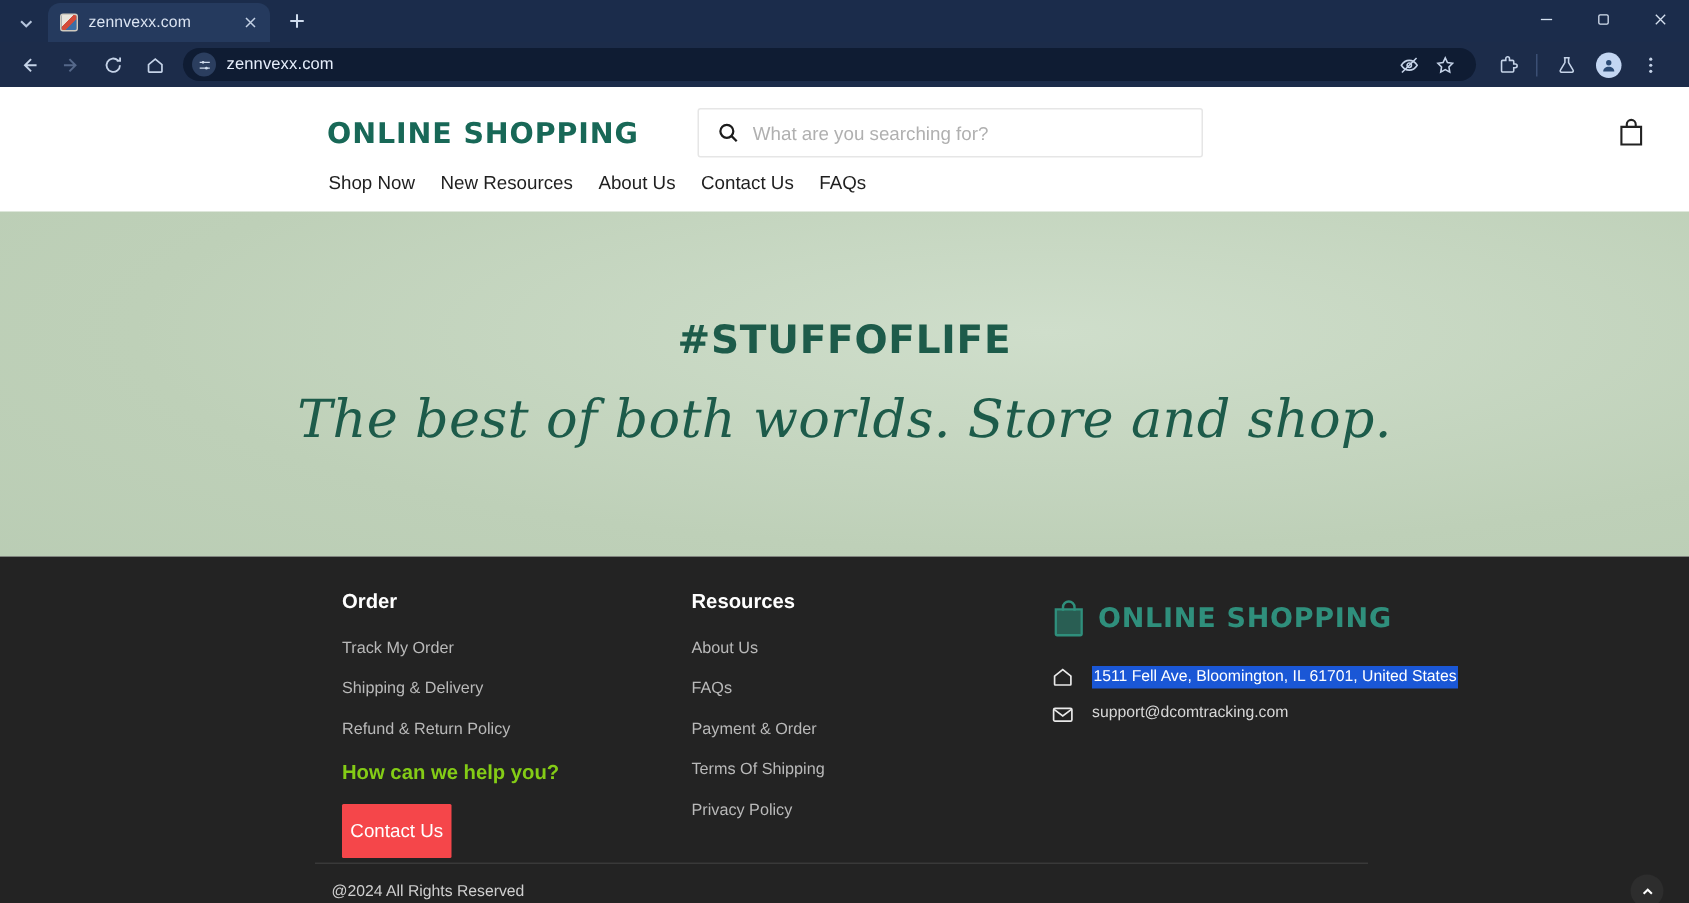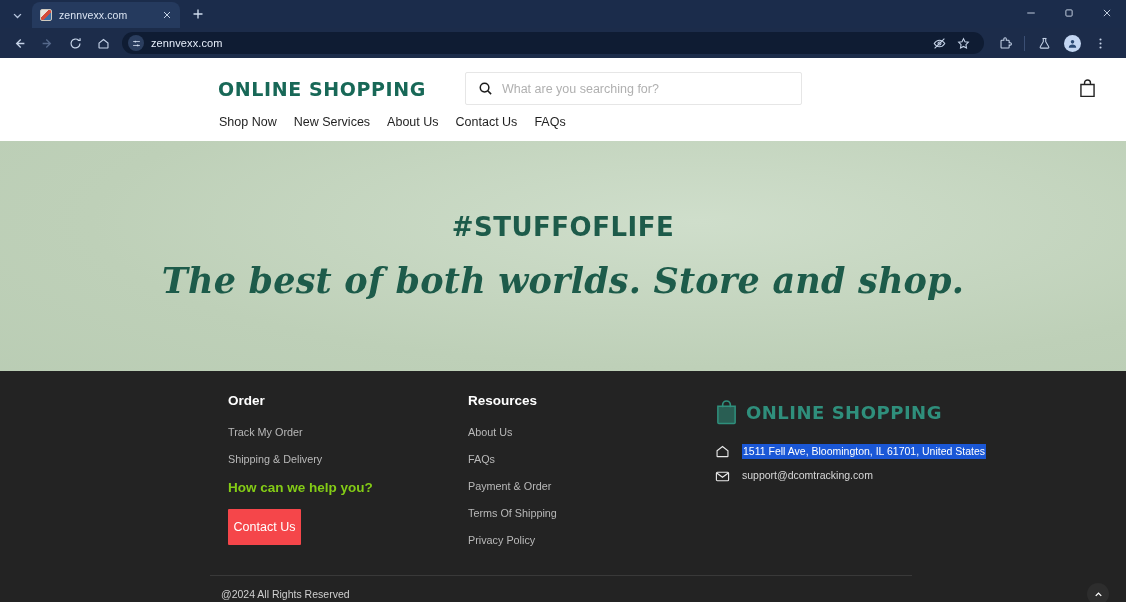--- a/index.html
+++ b/index.html
@@ -113,28 +113,28 @@
     background:
       radial-gradient(120% 140% at 62% 35%, #cfdecb 0%, #bed0b8 45%, #b5c9b0 100%);
     display: flex; flex-direction: column; align-items: center; justify-content: center;
     gap: 18px;
   }
   .hero-tag {
     font-family: "DejaVu Sans", sans-serif;
     font-size: 26px; font-weight: 800; color: #1d5b4a; letter-spacing: 0.5px;
   }
   .hero-head {
-    font-family: "DejaVu Serif", serif; font-style: italic; font-weight: 700;
+    font-family: "DejaVu Serif", serif; font-style: italic; font-weight: 400;
     font-size: 35px; color: #1d5b4a; letter-spacing: 0.2px;
   }
 
   
   .footer { background: #232323; height: 245px; position: relative; padding: 22px 0 0 0; }
   .footer-grid {
-    display: flex; padding: 0 0 0 228px; gap: 12px;
+    display: flex; padding: 0 0 0 228px; gap: 5px;
   }
   .col-order { width: 228px; }
   .col-res { width: 235px; }
   .col-brand { flex: 1 1 auto; padding-top: 6px; }
   .f-title { font-size: 13.5px; font-weight: 700; color: #fff; margin-bottom: 18px; }
   .f-link { display: block; font-size: 10.8px; color: #b9b9b9; text-decoration: none; margin-bottom: 15px; }
   .help-title { font-size: 13.5px; font-weight: 700; color: #84cc16; margin: 14px 0 14px 0; }
   .contact-btn {
     display: inline-flex; align-items: center; justify-content: center;
     width: 73px; height: 36px; background: #f5464a; color: #fff;
@@ -301,39 +301,40 @@
         </div>
         <div class="cart-btn">
           <svg viewBox="0 0 24 24" fill="none" stroke="currentColor" stroke-width="1.6">
               <path d="M4.5 7.5h15V21h-15z"></path>
               <path d="M8.6 7.5V5.6a3.4 3.4 0 0 1 6.8 0v1.9"></path>
             </svg>
         </div>
       </div>
       <nav class="nav">
         <a href="#">Shop Now</a>
-        <a href="#">New Services</a>
+        <a href="#">New Resources</a>
         <a href="#">About Us</a>
         <a href="#">Contact Us</a>
         <a href="#">FAQs</a>
       </nav>
     </header>
 
     <section class="hero">
       <div class="hero-tag">#STUFFOFLIFE</div>
       <div class="hero-head">The best of both worlds. Store and shop.</div>
     </section>
 
     <footer class="footer">
       <div class="footer-grid">
 
         <div class="col-order">
           <div class="f-title">Order</div>
           <a class="f-link" href="#">Track My Order</a>
           <a class="f-link" href="#">Shipping &amp; Delivery</a>
+          <a class="f-link" href="#">Refund &amp; Return Policy</a>
           <div class="help-title">How can we help you?</div>
           <button class="contact-btn">Contact Us</button>
         </div>
 
         <div class="col-res">
           <div class="f-title">Resources</div>
           <a class="f-link" href="#">About Us</a>
           <a class="f-link" href="#">FAQs</a>
           <a class="f-link" href="#">Payment &amp; Order</a>
           <a class="f-link" href="#">Terms Of Shipping</a>

